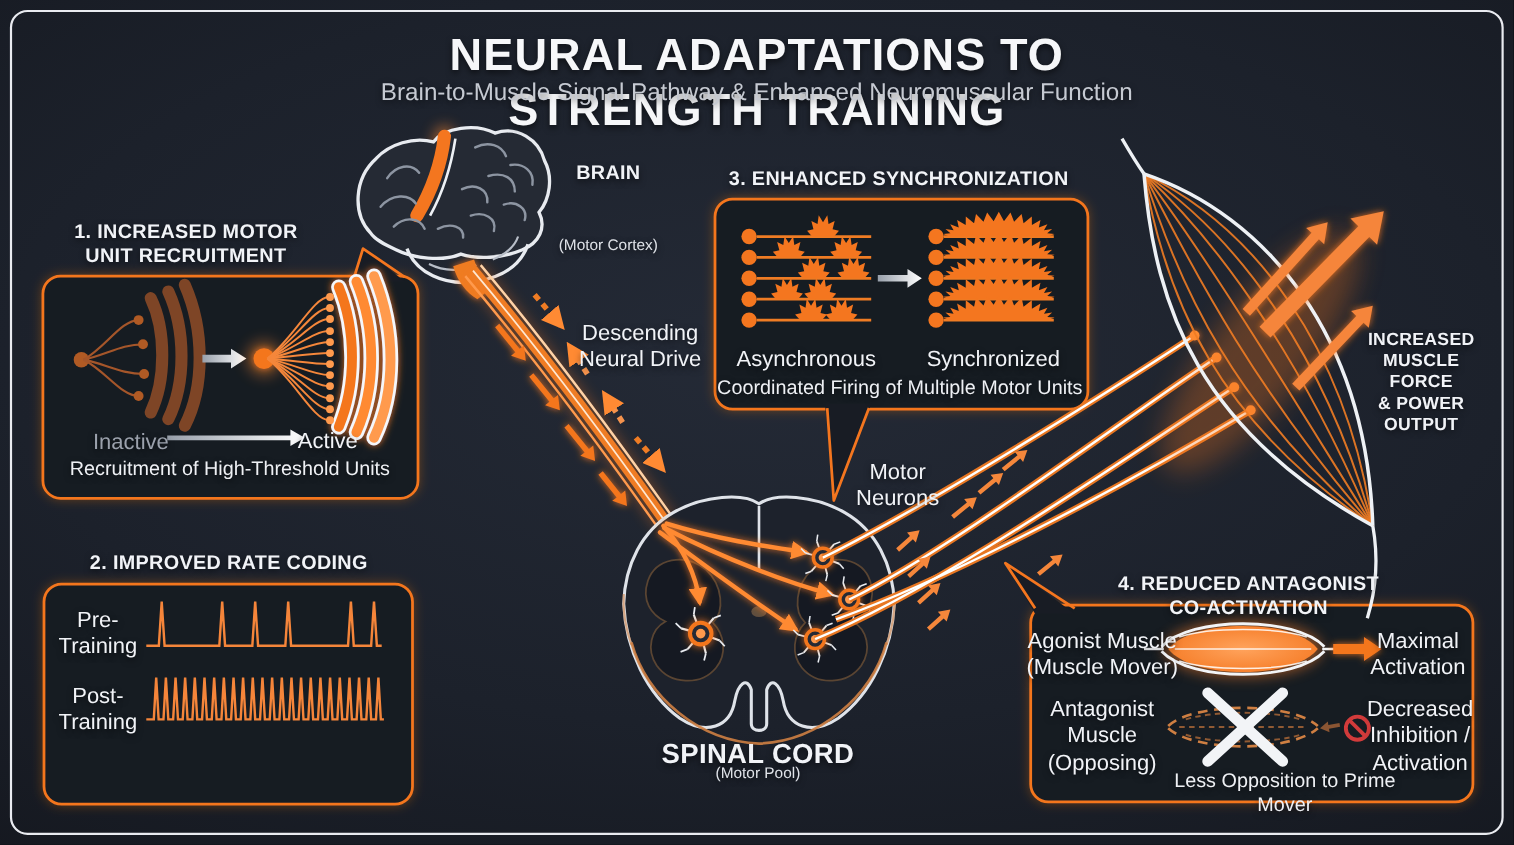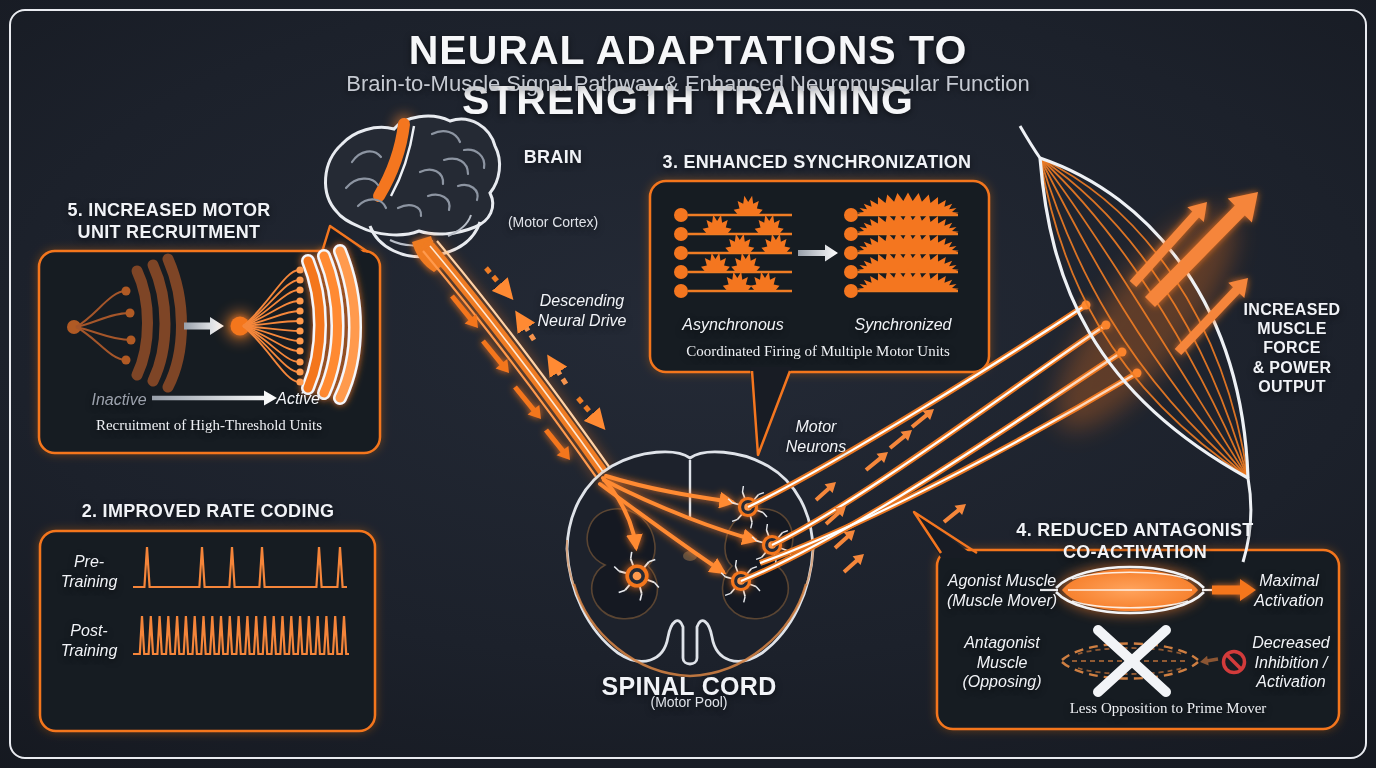--- a/index.html
+++ b/index.html
@@ -13,22 +13,22 @@
     border:2.5px solid #e9ebf0;border-radius:16px;pointer-events:none;z-index:30;
   }
   svg{position:absolute;left:0;top:0;z-index:5;}
   .lbl{
     position:absolute;z-index:20;color:#f1f3f7;white-space:pre-line;text-align:center;
     transform:translateX(-50%);line-height:1.22;text-shadow:0 2px 6px rgba(0,0,0,.55);
   }
   .title{font-size:41px;font-weight:800;letter-spacing:1px;color:#f6f7f9;}
   .subtitle{font-size:22px;font-weight:400;color:#c6cad2;}
   .hd{font-weight:800;font-size:18px;letter-spacing:.3px;}
-  .sm{font-size:16px;font-style:italic;}
-  .cap{font-size:15px;color:#eef0f4;font-family:Liberation Serif, serif;}
+  .sm{font-size:20px;}
+  .cap{font-size:18px;color:#eef0f4;}
   .muted{color:#9ba1ac;}
   .big{font-size:25px;}
   .outcome{font-size:16px;font-weight:800;line-height:1.2;letter-spacing:.3px;}
   .sub{font-size:14px;color:#dfe2e8;font-weight:400;}
 </style>
 </head>
 <body>
 
 <div id="canvas">
   <div id="frame"></div>
@@ -384,21 +384,21 @@
       <g id="j-p4">
           <polygon points="1212.0,594.5 1240.0,594.5 1240.0,601.0 1256.0,590.0 1240.0,579.0 1240.0,585.5 1212.0,585.5" fill="#f4761f" filter="url(#fg)"></polygon>
           <polygon points="1217.7,657.3 1207.6,659.0 1207.1,655.8 1200.0,662.0 1208.7,665.6 1208.2,662.4 1218.3,660.7" fill="#8a5533"></polygon>
         </g>
     </g>
   </svg>
 
   <div class="lbl title" style="left:688px;top:25px;">NEURAL ADAPTATIONS TO STRENGTH TRAINING</div>
   <div class="lbl subtitle" style="left:688px;top:71px;">Brain-to-Muscle Signal Pathway &amp; Enhanced Neuromuscular Function</div>
 
-  <div class="lbl hd" style="left:169px;top:200px;">5. INCREASED MOTOR
+  <div class="lbl hd" style="left:169px;top:200px;">1. INCREASED MOTOR
 UNIT RECRUITMENT</div>
   <div class="lbl sm muted" style="left:119px;top:390px;">Inactive</div>
   <div class="lbl sm" style="left:298px;top:389px;">Active</div>
   <div class="lbl cap" style="left:209px;top:416px;">Recruitment of High-Threshold Units</div>
 
   <div class="lbl hd" style="left:208px;top:501px;">2. IMPROVED RATE CODING</div>
   <div class="lbl sm" style="left:89px;top:552px;">Pre-
 Training</div>
   <div class="lbl sm" style="left:89px;top:621px;">Post-
 Training</div>

